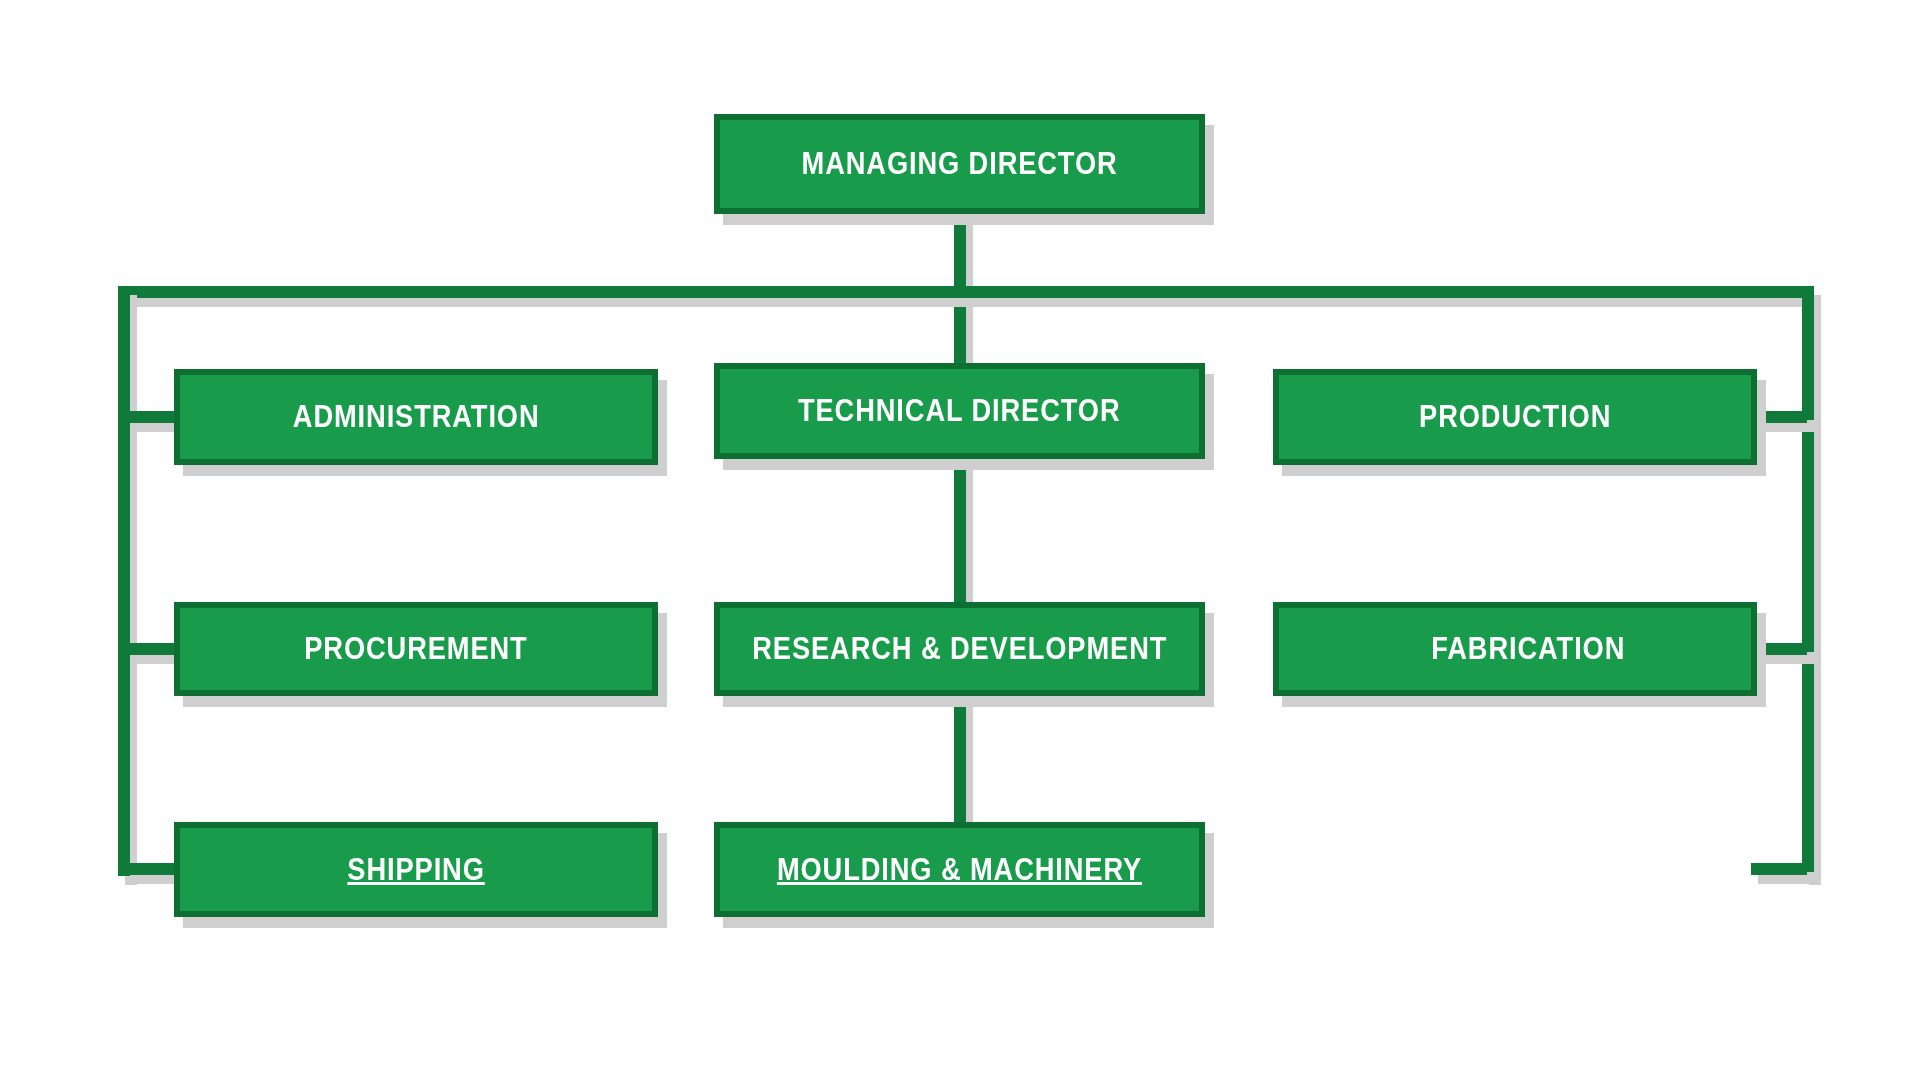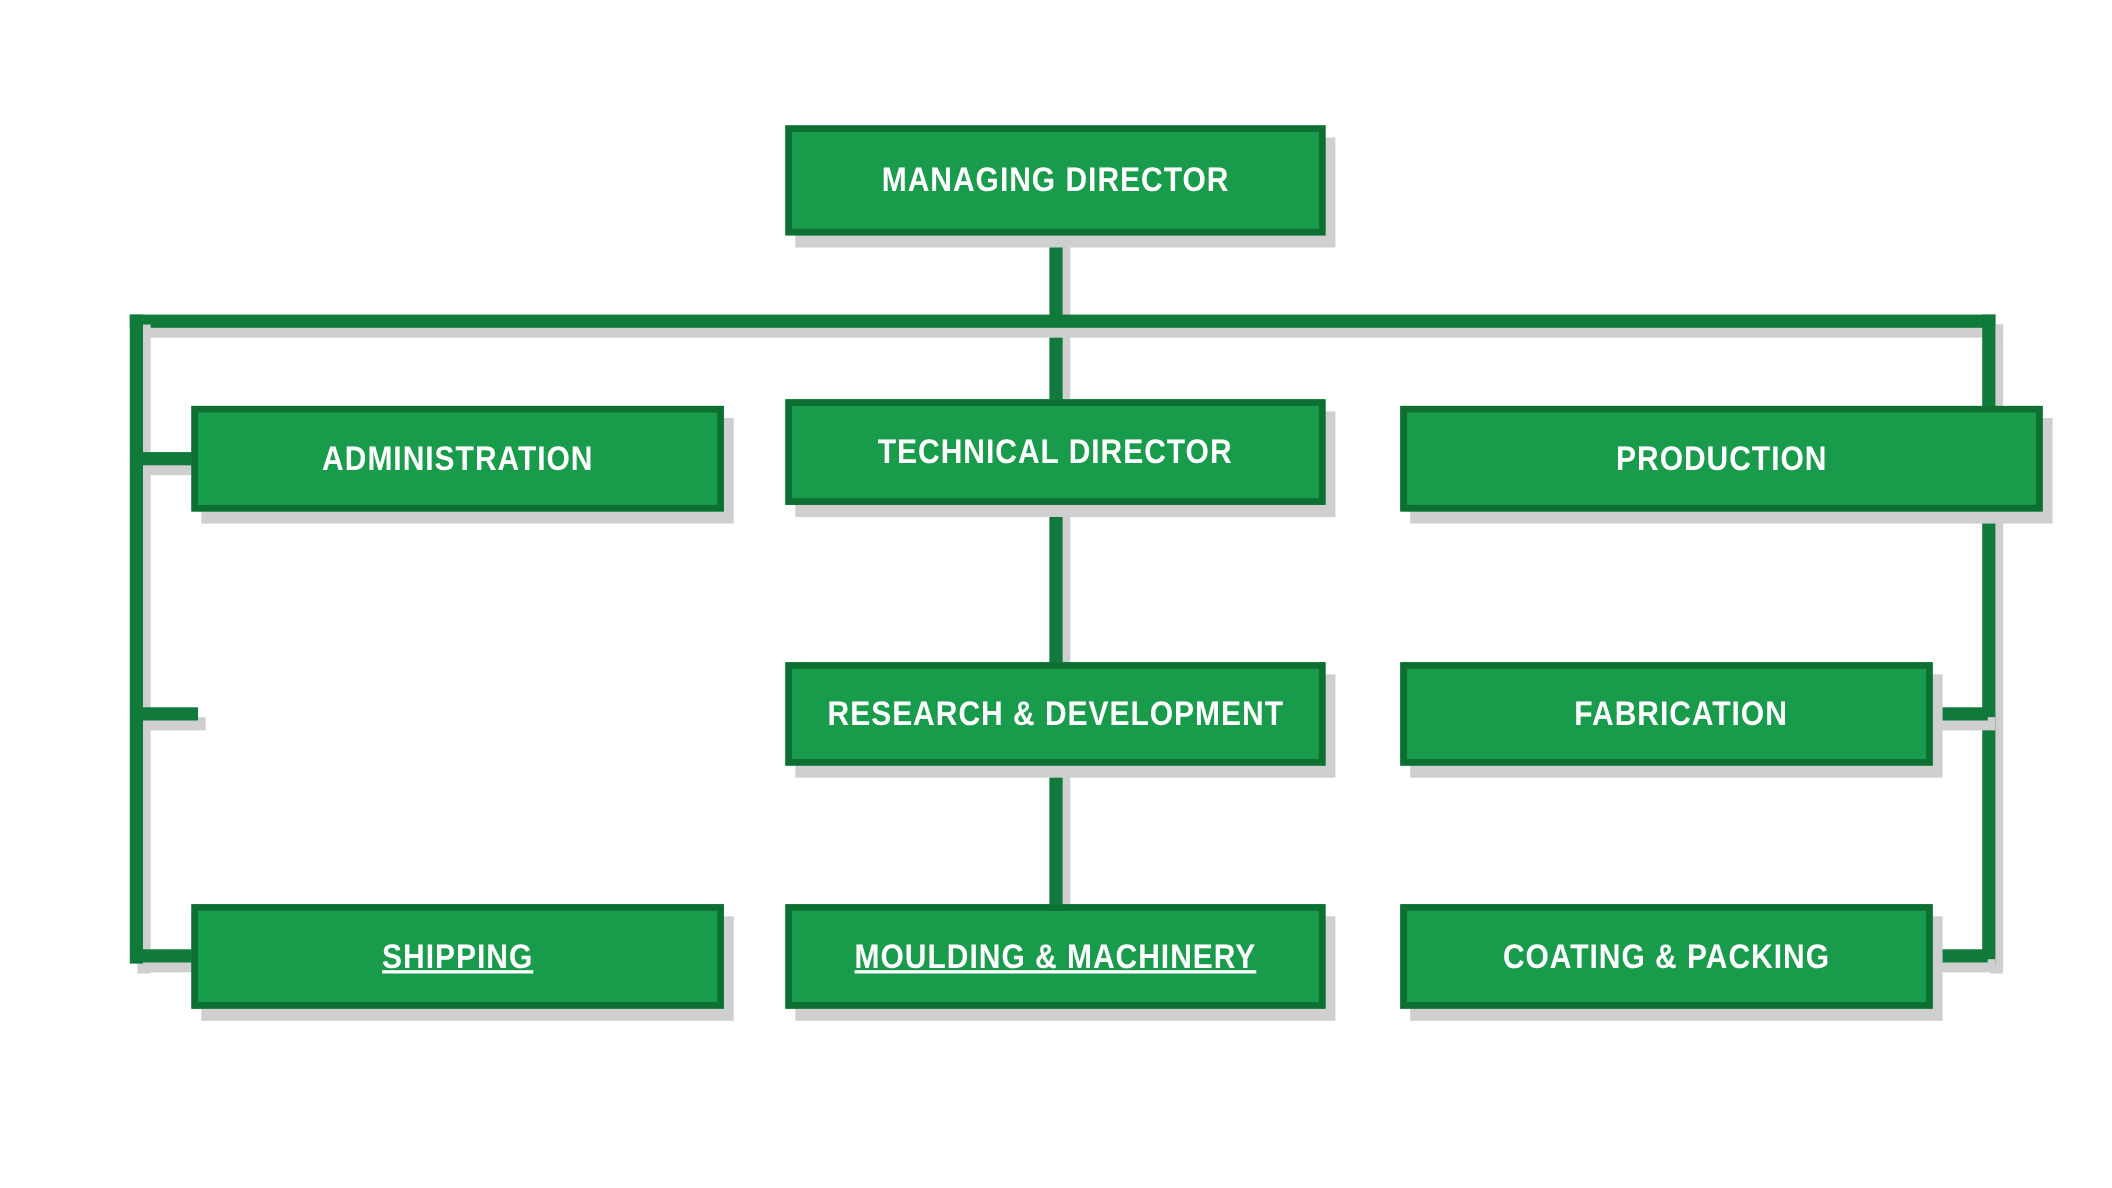--- a/index.html
+++ b/index.html
@@ -52,21 +52,21 @@
   }
   .node .label {
     transform: scaleX(0.88);
     transform-origin: center;
   }
 
   .n-md   { left: 714px;  top: 114px; width: 491px; height: 100px; }
 
   .n-admin { left: 174px;  top: 369px; width: 484px; height: 96px; }
   .n-td    { left: 714px;  top: 363px; width: 491px; height: 96px; }
-  .n-prod  { left: 1273px; top: 369px; width: 584px; height: 96px; }
+  .n-prod  { left: 1273px; top: 369px; width: 484px; height: 96px; }
 
   .n-proc  { left: 174px;  top: 602px; width: 484px; height: 94px; }
   .n-rd    { left: 714px;  top: 602px; width: 491px; height: 94px; }
   .n-fab   { left: 1273px; top: 602px; width: 484px; height: 94px; padding-left: 27px; }
 
   .n-ship  { left: 174px;  top: 822px; width: 484px; height: 95px; text-decoration: underline; }
   .n-mm    { left: 714px;  top: 822px; width: 491px; height: 95px; text-decoration: underline; }
   .n-cp    { left: 1273px; top: 822px; width: 484px; height: 95px; }
 </style>
 </head>
@@ -92,30 +92,30 @@
   <div class="node n-md">
     <span class="label">MANAGING DIRECTOR</span>
   </div>
   <div class="node n-td">
     <span class="label">TECHNICAL DIRECTOR</span>
   </div>
   <div class="node n-prod">
     <span class="label">PRODUCTION</span>
   </div>
 
+  <div class="node n-proc">
+    <span class="label">PROCUREMENT</span>
+  </div>
   <div class="node n-rd">
     <span class="label">RESEARCH &amp; DEVELOPMENT</span>
   </div>
   <div class="node n-fab">
     <span class="label">FABRICATION</span>
   </div>
 
   <div class="node n-ship">
     <span class="label">SHIPPING</span>
   </div>
   <div class="node n-mm">
     <span class="label">MOULDING &amp; MACHINERY</span>
   </div>
-  <div class="node n-cp">
-    <span class="label">COATING &amp; PACKING</span>
-  </div>
 
 </div>
 
 </body></html>

